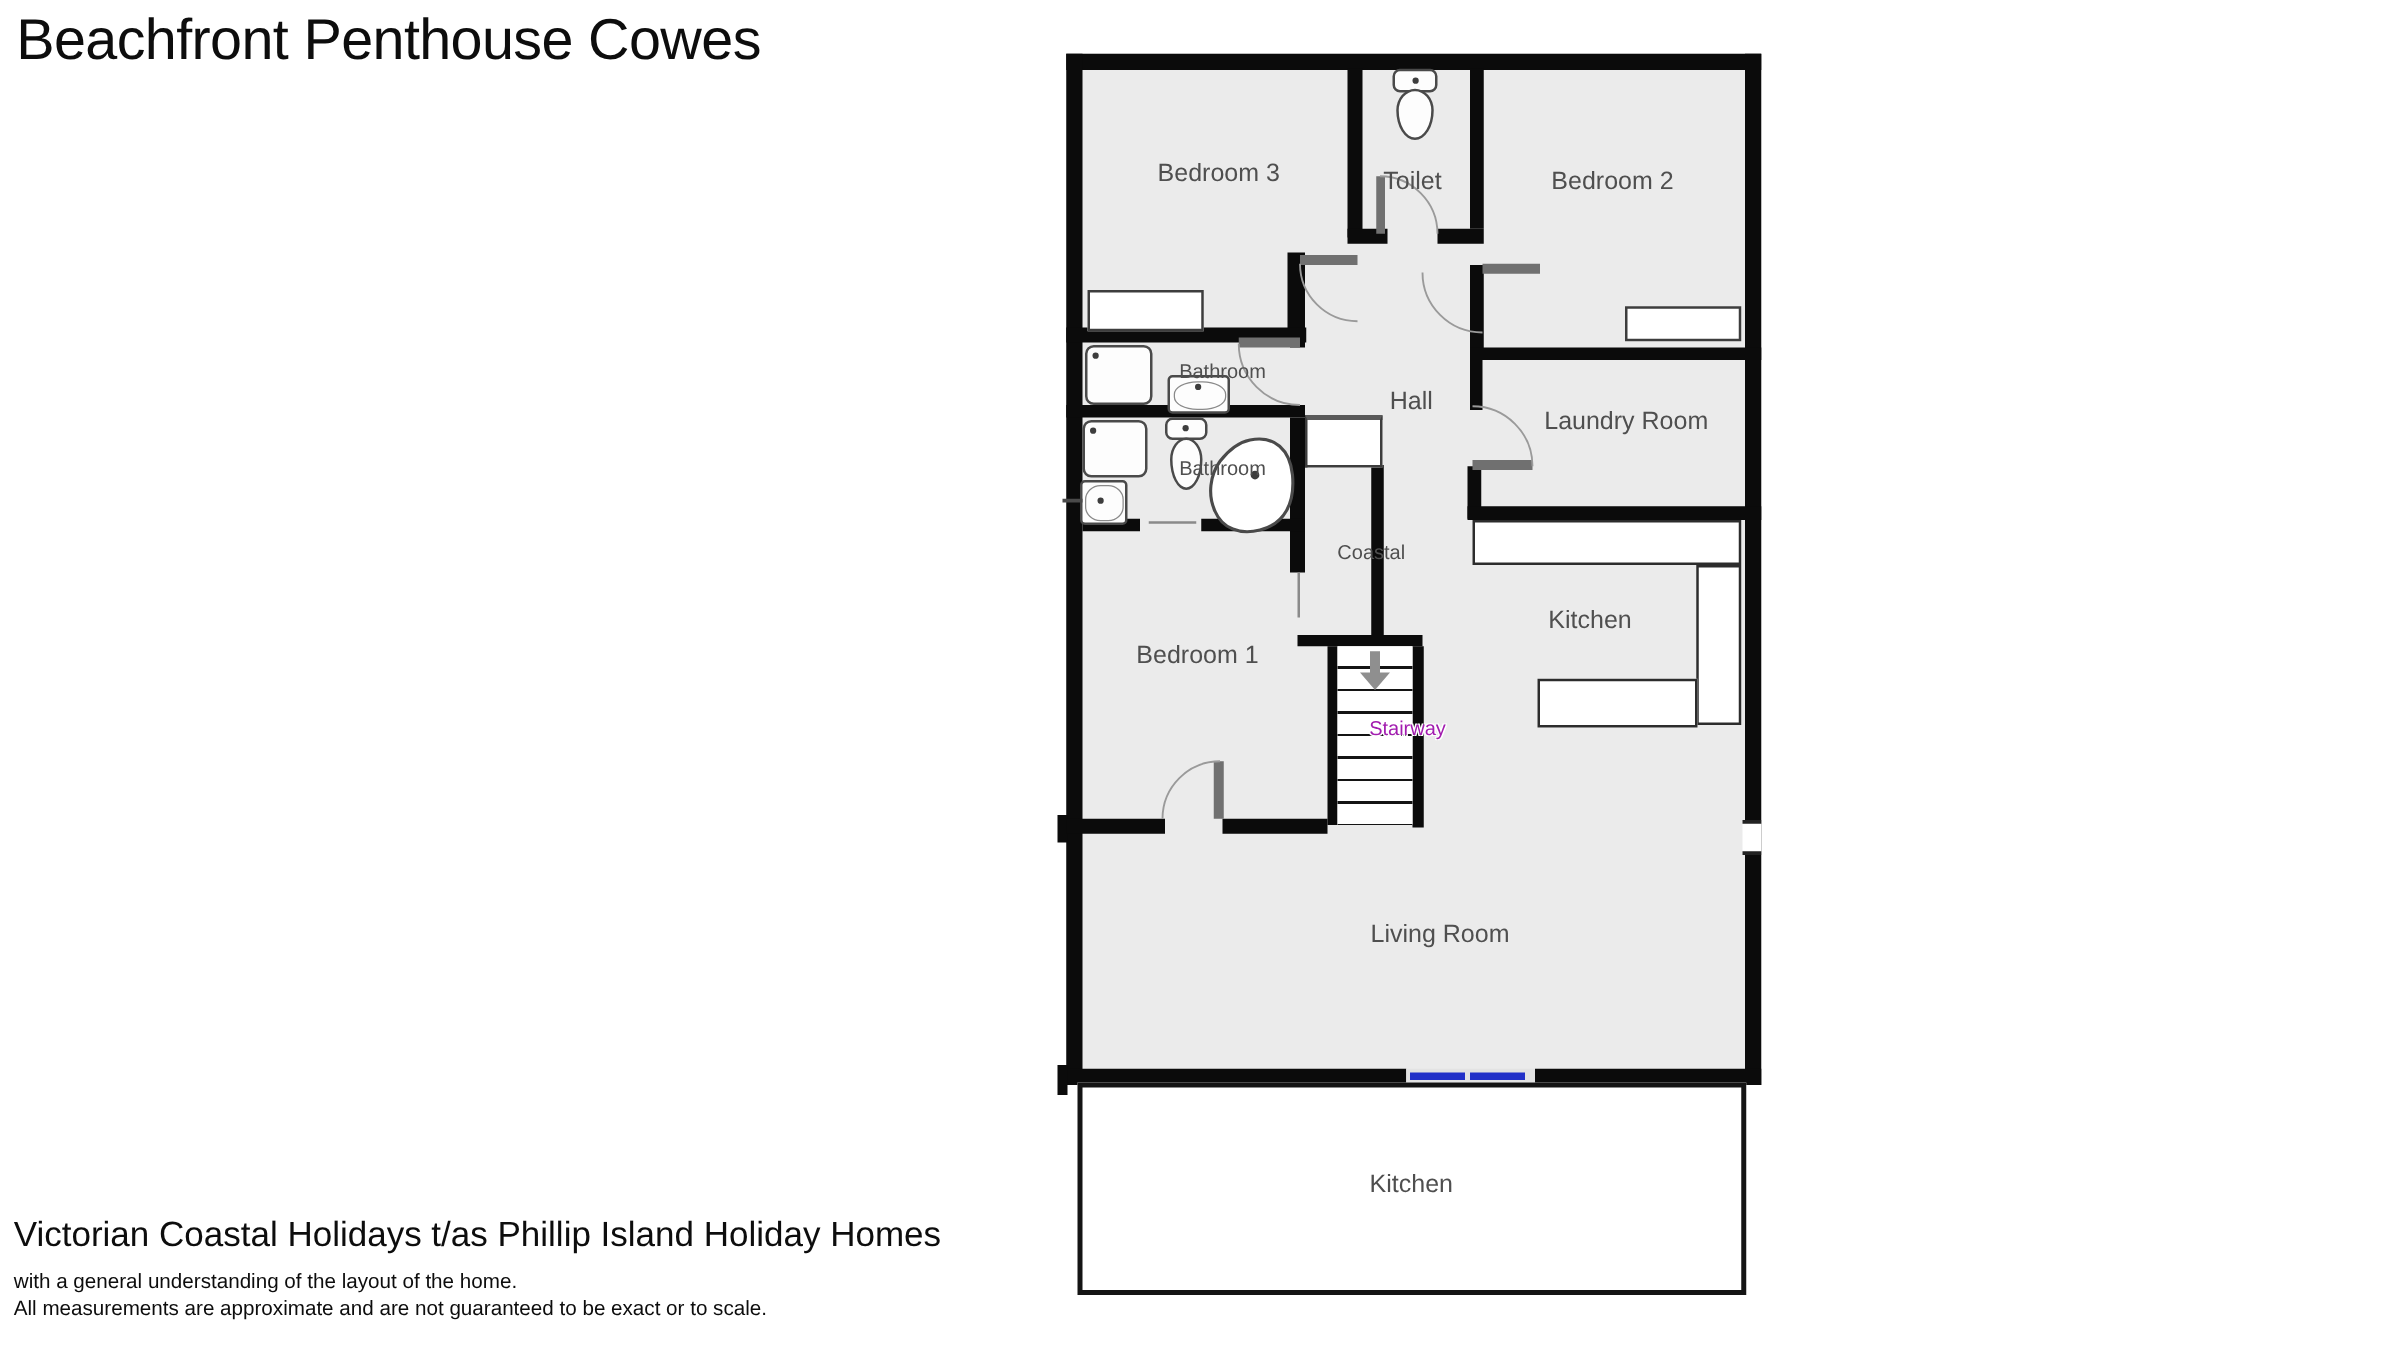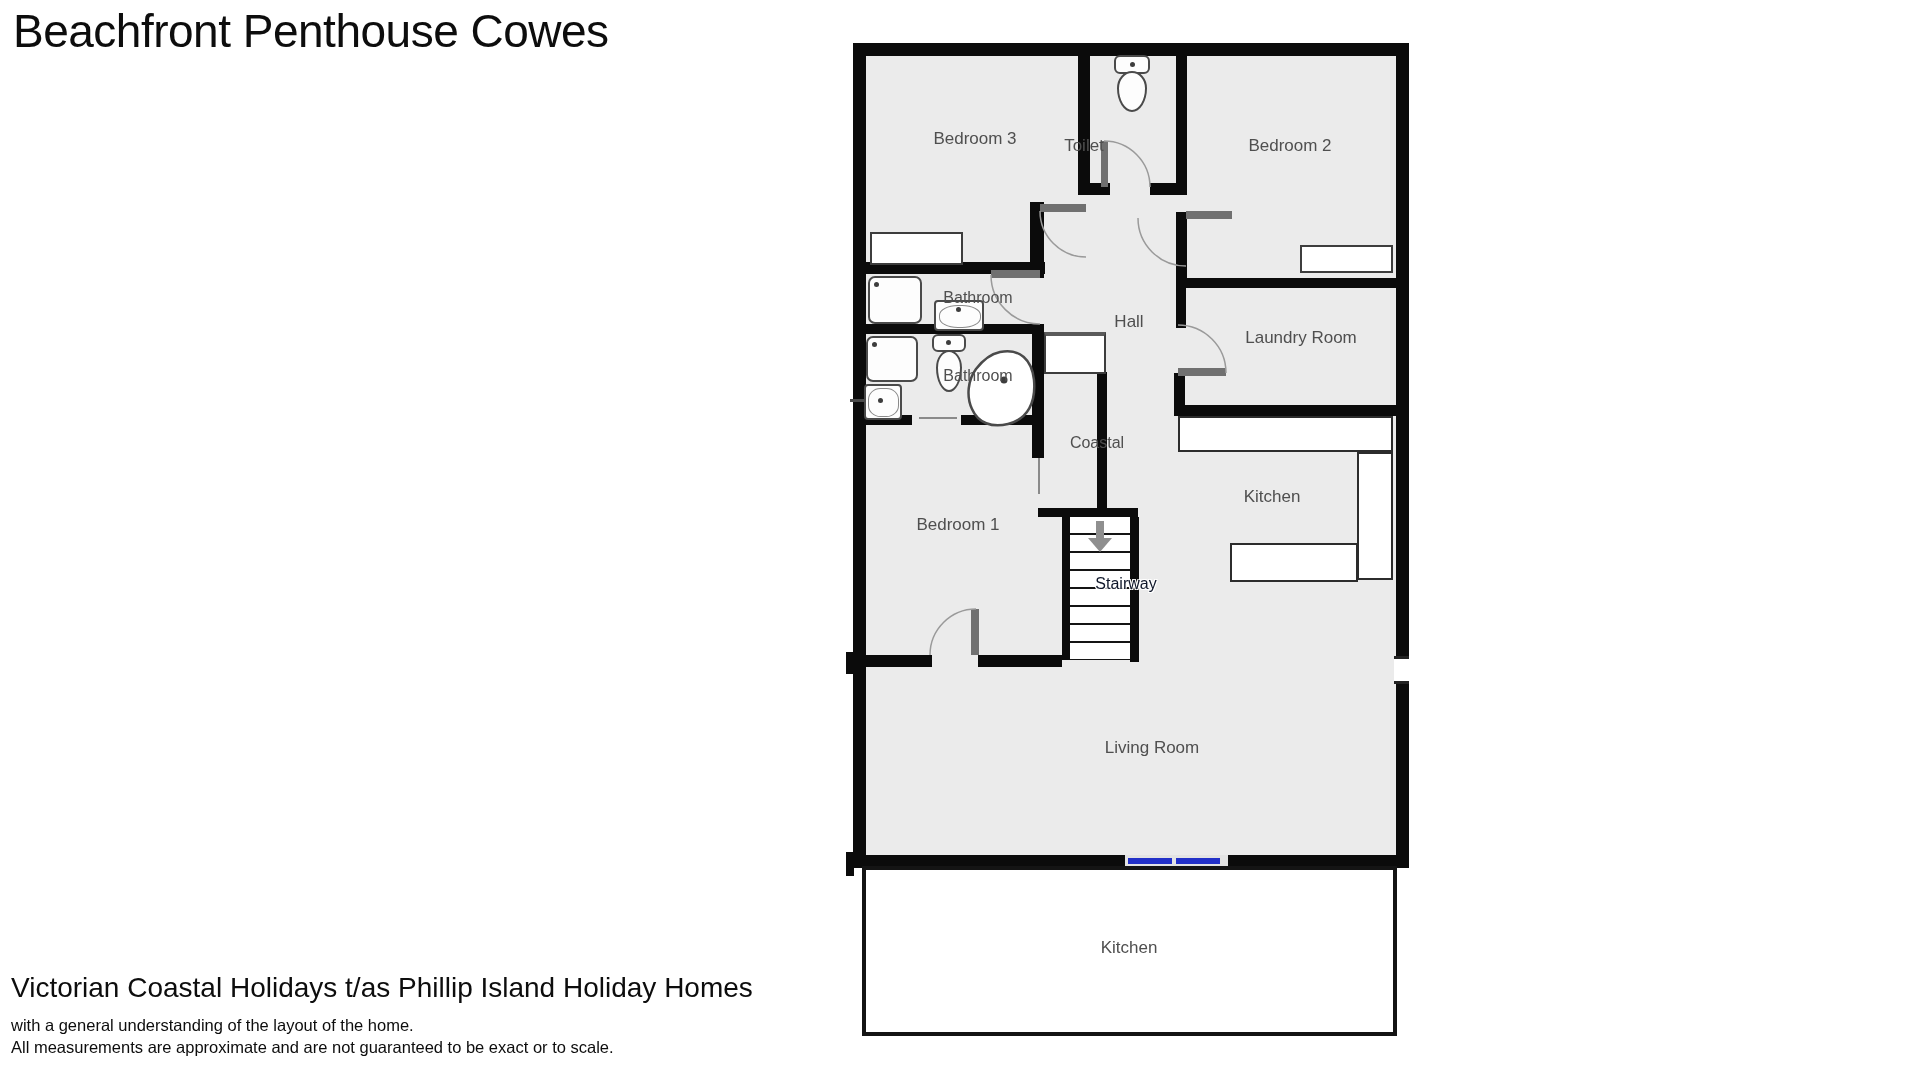--- a/index.html
+++ b/index.html
@@ -8,23 +8,23 @@
   .abs{position:absolute;}
   #page-title{position:absolute;left:13px;top:4px;font-size:46px;color:#0d0d0d;letter-spacing:-0.5px;}
   
   #floor-base{position:absolute;left:853px;top:43px;width:556px;height:825px;background:#ebebeb;}
   .wall{position:absolute;background:#0b0b0b;}
   .leaf{position:absolute;background:#707070;}
   .doorline{position:absolute;background:#8a8a8a;}
   .white-box{position:absolute;background:#ffffff;border:2px solid #3d3d3d;box-sizing:border-box;}
   .fixture{position:absolute;background:#fdfdfd;border:2px solid #4a4a4a;box-sizing:border-box;}
   .dot{position:absolute;width:5px;height:5px;border-radius:50%;background:#3d3d3d;}
-  .room-label{position:absolute;transform:translate(-50%,-50%);font-size:17px;color:#4f4f4f;white-space:nowrap;}
+  .room-label{position:absolute;transform:translate(-50%,-50%);font-size:20px;color:#4f4f4f;white-space:nowrap;}
   .room-label.small{font-size:16px;margin-left:26px;}
-  #stairway-label{color:#0f172a;text-shadow:1px 1px 0 #fff,-1px -1px 0 #fff,1px -1px 0 #fff,-1px 1px 0 #fff;}
+  #stairway-label{color:#a21caf;text-shadow:1px 1px 0 #fff,-1px -1px 0 #fff,1px -1px 0 #fff,-1px 1px 0 #fff;}
   #stairs-steps{position:absolute;left:1070px;top:517px;width:60px;height:143px;background-color:#ffffff;
      background-image:repeating-linear-gradient(to bottom,transparent 0px,transparent 16px,#141414 16px,#141414 18px);}
   #stairs-arrow-shaft{position:absolute;left:1096px;top:521px;width:8px;height:18px;background:#8f8f8f;}
   #stairs-arrow-head{position:absolute;left:1088px;top:538px;width:0;height:0;
      border-left:12px solid transparent;border-right:12px solid transparent;border-top:14px solid #8f8f8f;}
   #balcony{position:absolute;left:862px;top:866px;width:535px;height:170px;background:#ffffff;
      border:4px solid #141414;box-sizing:border-box;}
   .slider{position:absolute;height:6px;background:#2230c8;}
   #footer{position:absolute;left:11px;top:972px;color:#0d0d0d;}
   #footer .heading{font-size:28px;margin-bottom:10px;}
@@ -125,21 +125,21 @@
     <path d="M991,275 A49,49 0 0 0 1040,324" fill="none" stroke="#9a9a9a" stroke-width="1.5"></path>
     <path d="M1178,325 A48,48 0 0 1 1226,373" fill="none" stroke="#9a9a9a" stroke-width="1.5"></path>
     <path d="M930,655 A46,46 0 0 1 976,609" fill="none" stroke="#9a9a9a" stroke-width="1.5"></path>
     <path d="M1000,352 C1020,348 1032,360 1034,380 C1036,402 1028,419 1008,424 C992,428 978,423 972,409 C966,396 968,380 976,369 C983,360 990,354 1000,352 Z" fill="#ffffff" stroke="#4a4a4a" stroke-width="2.5"></path>
     <circle cx="1004" cy="380" r="3.5" fill="#3d3d3d"></circle>
   </svg>
 
   <div id="balcony"></div>
 
   <div class="room-label" style="left:975px;top:139px;">Bedroom 3</div>
-  <div class="room-label" style="left:1084px;top:146px;">Toilet</div>
+  <div class="room-label" style="left:1130px;top:146px;">Toilet</div>
   <div class="room-label" style="left:1290px;top:146px;">Bedroom 2</div>
   <div class="room-label small" style="left:952px;top:298px;">Bathroom</div>
   <div class="room-label small" style="left:952px;top:376px;">Bathroom</div>
   <div class="room-label" style="left:1129px;top:322px;">Hall</div>
   <div class="room-label" style="left:1301px;top:338px;">Laundry Room</div>
   <div class="room-label small" style="left:1071px;top:443px;">Coastal</div>
   <div class="room-label" style="left:1272px;top:497px;">Kitchen</div>
   <div class="room-label" style="left:958px;top:525px;">Bedroom 1</div>
   <div class="room-label small" id="stairway-label" style="left:1100px;top:584px;">Stairway</div>
   <div class="room-label" style="left:1152px;top:748px;">Living Room</div>

